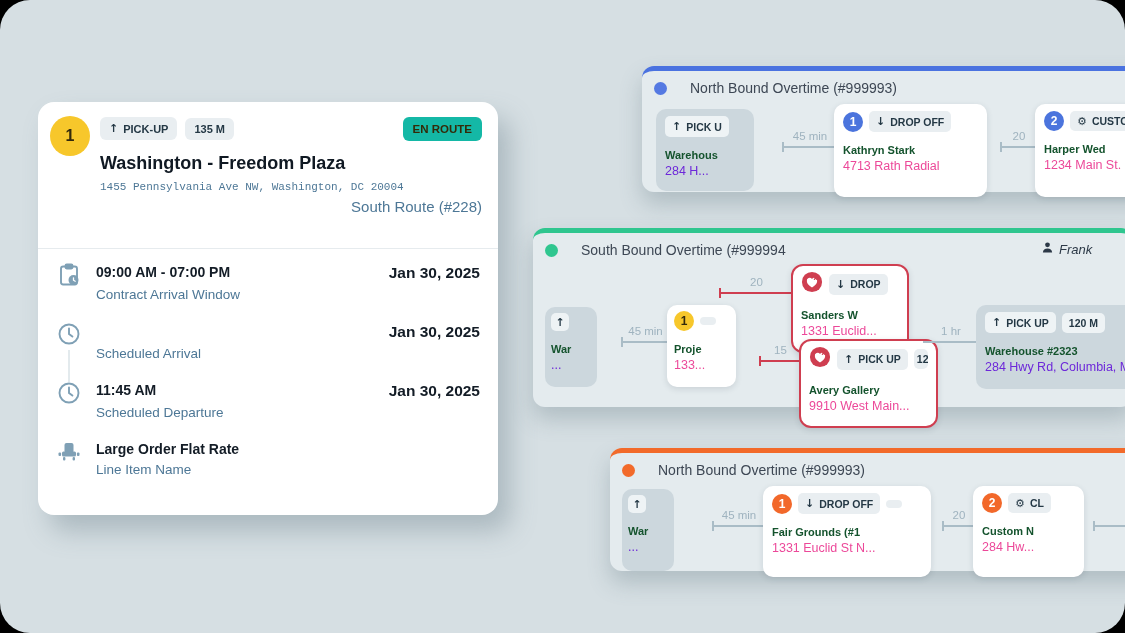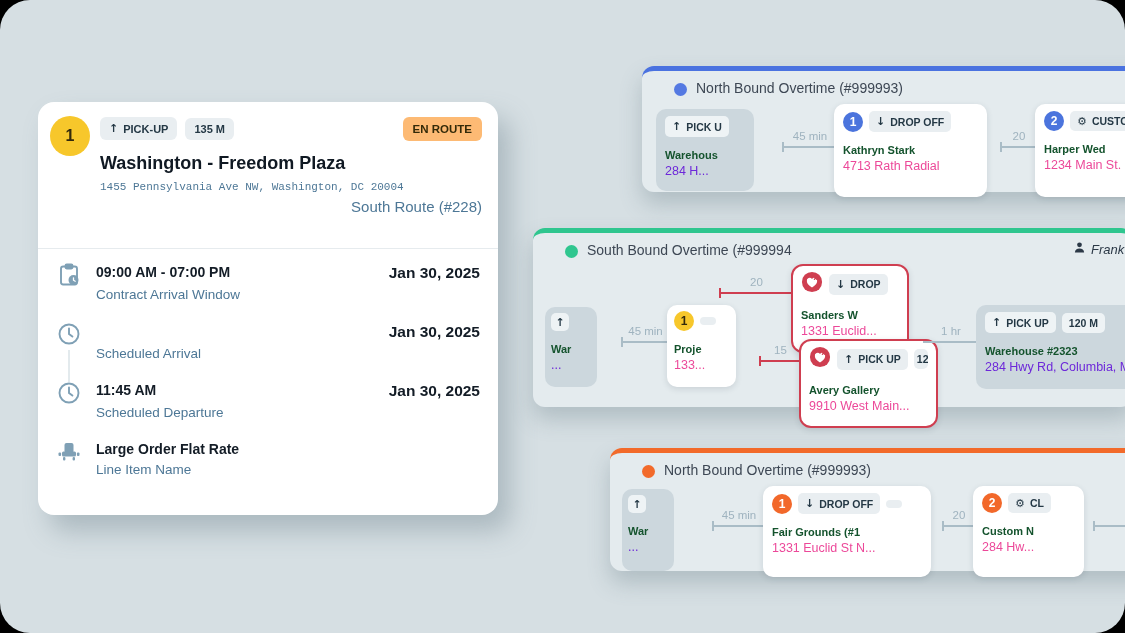--- a/index.html
+++ b/index.html
@@ -9,46 +9,46 @@
   
   .dc{position:absolute;left:38px;top:102px;width:460px;height:413px;background:#fff;border-radius:16px;
       box-shadow:12px 16px 26px rgba(92,114,126,.35);}
   .dc-num{position:absolute;left:12px;top:14px;width:40px;height:40px;border-radius:50%;background:#f7c72b;
       display:flex;align-items:center;justify-content:center;font-weight:700;font-size:16px;color:#33290b;}
   .dc-head{position:absolute;left:62px;top:15px;right:16px;}
   .badges{display:flex;gap:8px;align-items:center;}
   .pill{background:#e9eef1;border-radius:6px;padding:5px 9px;font-size:11px;font-weight:700;color:#243845;
       display:inline-flex;align-items:center;gap:5px;white-space:nowrap;}
   .pill .arr{font-family:"DejaVu Sans",sans-serif;font-size:11px;}
-  .status{position:absolute;right:0;top:0;background:#fdba74;color:#332a08;border-radius:6px;
+  .status{position:absolute;right:0;top:0;background:#14b8a6;color:#332a08;border-radius:6px;
       padding:6px 10px;font-size:11.5px;font-weight:700;}
   .dc-title{margin-top:13px;font-size:18px;font-weight:700;color:#101923;}
   .dc-addr{margin-top:6px;width:310px;font-size:11px;line-height:1.38;color:#4d7796;font-family:Liberation Mono, monospace;}
   .dc-route{margin-top:3px;font-size:15px;color:#4d7796;text-align:right;}
   .dc-div{position:absolute;left:0;right:0;top:146px;border-top:1px solid #e6ebee;}
   .dc-rows{position:absolute;top:160px;left:18px;right:18px;}
   .dc-row{position:relative;display:grid;grid-template-columns:40px 1fr auto;grid-template-areas:"i v d" "i l l";
       margin-bottom:19px;align-items:start;}
   .dc-row .ic{grid-area:i;}
   .dc-row .val{grid-area:v;font-size:14px;font-weight:700;color:#131c26;padding-top:2px;}
   .dc-row .date{grid-area:d;font-size:15.5px;font-weight:700;color:#131c26;padding-top:2px;}
   .dc-row .lab{grid-area:l;font-size:13.5px;color:#4d7796;margin-top:5px;}
   .dc-row.stem::after{content:'';position:absolute;left:12px;top:29px;height:32px;width:2px;background:#e3eaed;}
 
   
   .rc{position:absolute;background:#e4ebee;border-radius:12px;border-top:5px solid #888;
       box-shadow:0 12px 22px rgba(90,112,124,.30);}
   .rc-blue{left:642px;top:66px;width:570px;height:121px;border-top-color:#4a72e0;}
   .rc-green{left:533px;top:228px;width:600px;height:174px;border-top-color:#2fc68f;}
   .rc-orange{left:610px;top:448px;width:560px;height:118px;border-top-color:#f26a2a;}
-  .rc-h{position:absolute;left:12px;top:9px;display:flex;align-items:flex-end;gap:9px;margin-left:20px;}
+  .rc-h{position:absolute;left:12px;top:9px;display:flex;align-items:center;gap:23px;}
   .dot{width:13px;height:13px;border-radius:50%;}
   .dot-blue{background:#5479e2;} .dot-green{background:#2fc68f;} .dot-orange{background:#f26a2a;}
   .rc-title{font-size:14px;color:#3d4754;}
-  .driver{position:absolute;left:540px;top:8px;display:flex;align-items:center;gap:5px;
+  .driver{position:absolute;left:508px;top:8px;display:flex;align-items:center;gap:5px;
       font-style:italic;font-size:13px;color:#2c3947;}
 
   .stop{position:absolute;background:#fff;border-radius:10px;padding:7px 9px;overflow:hidden;
       box-shadow:0 2px 6px rgba(40,60,70,.14);white-space:nowrap;}
   .stop.gray{background:#ccd7dd;box-shadow:none;}
   .stop.alert{border:2px solid #cf3e50;border-radius:12px;padding:5px 8px;}
   .stop .r1{display:flex;align-items:center;gap:6px;}
   .stop .t{font-size:11px;font-weight:700;color:#14532d;margin-top:12px;}
   .stop .a{font-size:12.5px;color:#ec4899;margin-top:3px;}
   .stop.gray .a{color:#6d28d9;}

